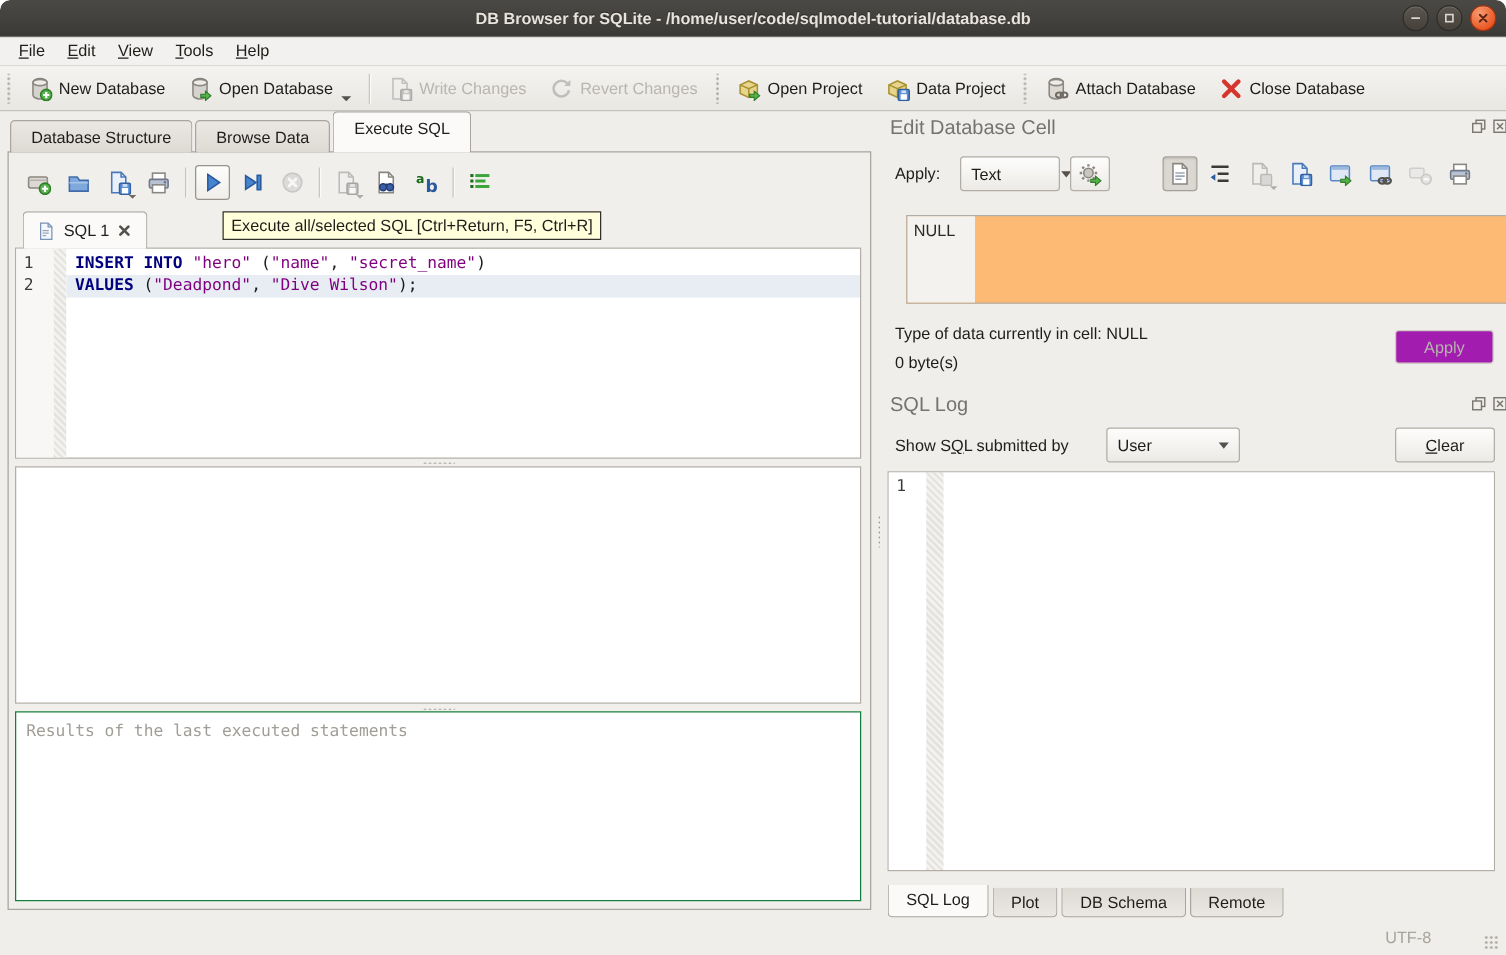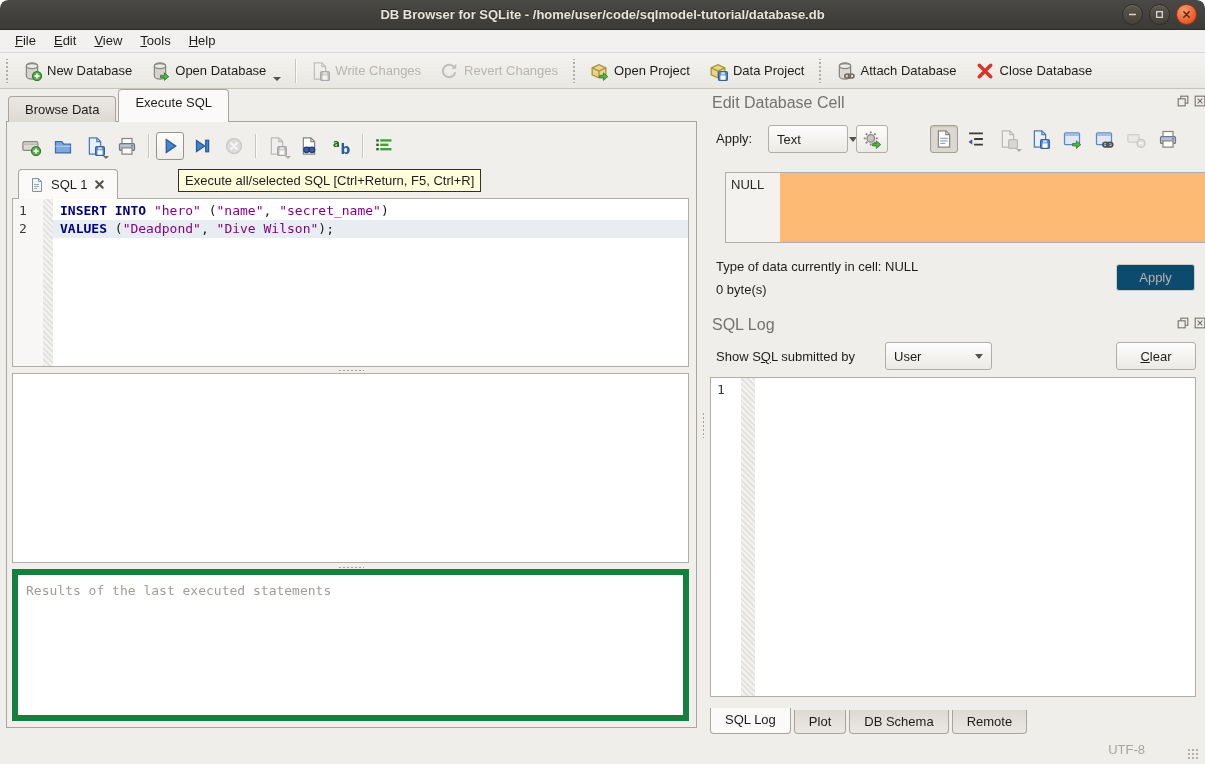--- a/index.html
+++ b/index.html
@@ -74,41 +74,41 @@
   .code-line.current { background:#e8edf4; }
   .tok-keyword { font-weight:bold; }
 
   .splitter-h { position:absolute; left:5px; width:677px; height:5px; display:flex;
     align-items:center; justify-content:center; }
   .dots-h { width:26px; height:2px;
     background-image:radial-gradient(circle,#a5a19a 1px,transparent 1.1px); background-size:4px 4px; }
   .mid-box { position:absolute; left:5px; top:251px; width:677px; height:190px;
     border:1px solid #b2aea7; background:#fff; }
   .results-box { position:absolute; left:5px; top:447px; width:677px; height:152px;
-    border:6px solid #15803d; background:#fff; }
+    border:1px solid #15803d; background:#fff; }
   .placeholder { font-family:"DejaVu Sans Mono",monospace; color:#a19d97; padding:8px 0 0 8px; }
 
   .splitter-v { position:absolute; left:697px; top:121px; width:11px; height:607px; display:flex;
     align-items:center; justify-content:center; }
   .dots-v { width:2px; height:26px;
     background-image:radial-gradient(circle,#a5a19a 1px,transparent 1.1px); background-size:4px 4px; }
 
   
   .tooltip { position:absolute; left:178px; top:169px; background:#ffffdc; border:1px solid #32302c;
     padding:3px 6px; z-index:9; white-space:nowrap; }
 
   
   .dock-title { position:absolute; font-size:16px; color:#737373;text-align:right; }
   .dock-btns { position:absolute; display:flex; gap:3px; }
   .dock-btn { width:14px; height:14px; display:inline-flex; }
 
   .label { position:absolute; }
   .btn { position:absolute; display:flex; align-items:center; justify-content:center;
     background:linear-gradient(#fdfdfc,#eceae6); border:1px solid #b2aea7; border-radius:3px; }
-  .btn.disabled { background:#0c4a6e; border-color:#cfccc6; color:#b7b3ad; }
+  .btn.disabled { background:#a21caf; border-color:#cfccc6; color:#b7b3ad; }
   .btn u { text-decoration:underline; }
   .combo { position:absolute; display:flex; align-items:center; background:linear-gradient(#fdfdfc,#eceae6);
     border:1px solid #b2aea7; border-radius:3px; padding:0 8px;gap:48px; }
   .combo .arrow { margin-left:auto; width:0; height:0; border-left:4px solid transparent;
     border-right:4px solid transparent; border-top:5px solid #55514b; }
 
   .cell-box { position:absolute; left:725px; top:172px; width:484px; height:71px;
     border:1px solid #b2aea7; background:#fdba74; }
   .cell-box .margin { position:absolute; left:0; top:0; bottom:0; width:54px; background:#f3f2ef; }
   .cell-box .val { position:absolute; left:5px; top:4px; color:#2b2a27; }
@@ -255,20 +255,21 @@
         <span class="icon">
           <svg width="20" height="20" viewBox="0 0 16 16" xmlns="http://www.w3.org/2000/svg">
             <path d="M3.4 3.4 12.6 12.6M12.6 3.4 3.4 12.6" stroke="#d5352b" stroke-width="2.8" stroke-linecap="round"></path>
           </svg>
         </span>
         <span class="lbl">Close Database</span>
       </div>
     </div>
 
   <div class="main-tabs">
+      <div class="mtab">Database Structure</div>
       <div class="mtab">Browse Data</div>
       <div class="mtab active">Execute SQL</div>
     </div>
 
   <div class="left-frame">
     <div class="sql-toolbar">
         <div class="ibtn">
           <span class="icon" style="width:20px;height:20px;display:inline-flex">
             <svg width="20" height="20" viewBox="0 0 16 16" xmlns="http://www.w3.org/2000/svg">
               <rect x="1.5" y="4.5" width="12" height="7" rx="1.2" fill="#dcd9d4" stroke="#8a8680"></rect>

